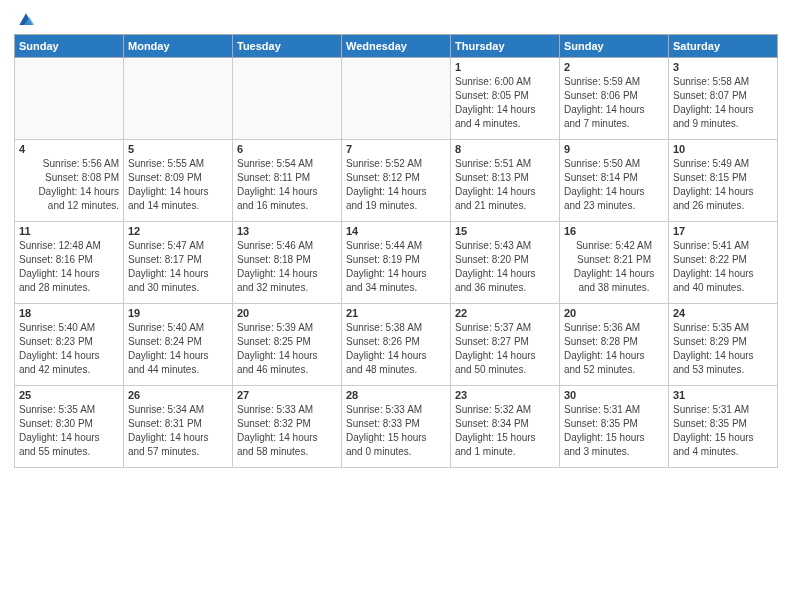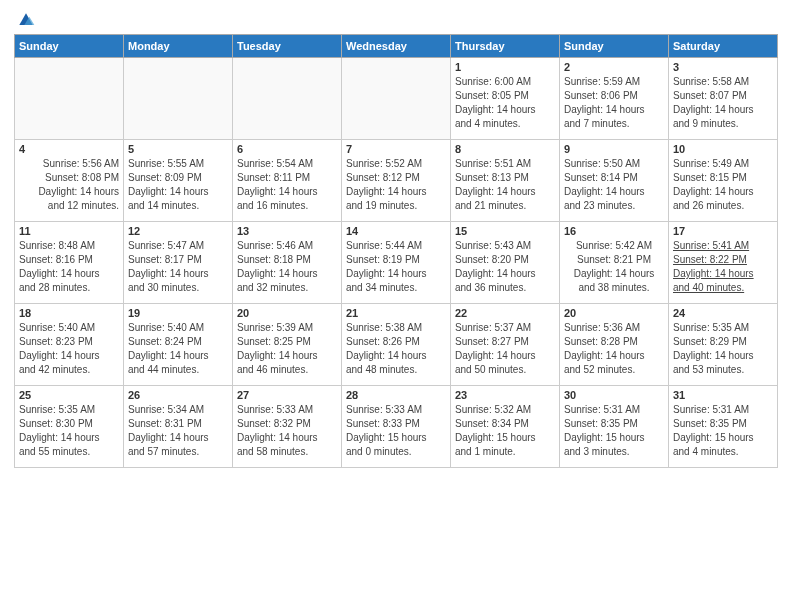--- a/index.html
+++ b/index.html
@@ -201,21 +201,21 @@
             <div class="day-num">10</div>
             <div class="day-info" style="white-space: pre-line;">Sunrise: 5:49 AM
 Sunset: 8:15 PM
 Daylight: 14 hours
 and 26 minutes.</div>
           </td>
         </tr>
         <tr>
           <td>
             <div class="day-num">11</div>
-            <div class="day-info" style="white-space: pre-line;">Sunrise: 8:48 AM
+            <div class="day-info" style="white-space: pre-line;">Sunrise: 12:48 AM
 Sunset: 8:16 PM
 Daylight: 14 hours
 and 28 minutes.</div>
           </td>
           <td>
             <div class="day-num">12</div>
             <div class="day-info" style="white-space: pre-line;">Sunrise: 5:47 AM
 Sunset: 8:17 PM
 Daylight: 14 hours
 and 30 minutes.</div>
@@ -243,21 +243,21 @@
           </td>
           <td>
             <div class="day-num">16</div>
             <div class="day-info" style="white-space: pre-line; text-align: center;">Sunrise: 5:42 AM
 Sunset: 8:21 PM
 Daylight: 14 hours
 and 38 minutes.</div>
           </td>
           <td>
             <div class="day-num">17</div>
-            <div class="day-info" style="white-space: pre-line; text-decoration: underline;">Sunrise: 5:41 AM
+            <div class="day-info" style="white-space: pre-line;">Sunrise: 5:41 AM
 Sunset: 8:22 PM
 Daylight: 14 hours
 and 40 minutes.</div>
           </td>
         </tr>
         <tr>
           <td>
             <div class="day-num">18</div>
             <div class="day-info" style="white-space: pre-line;">Sunrise: 5:40 AM
 Sunset: 8:23 PM

